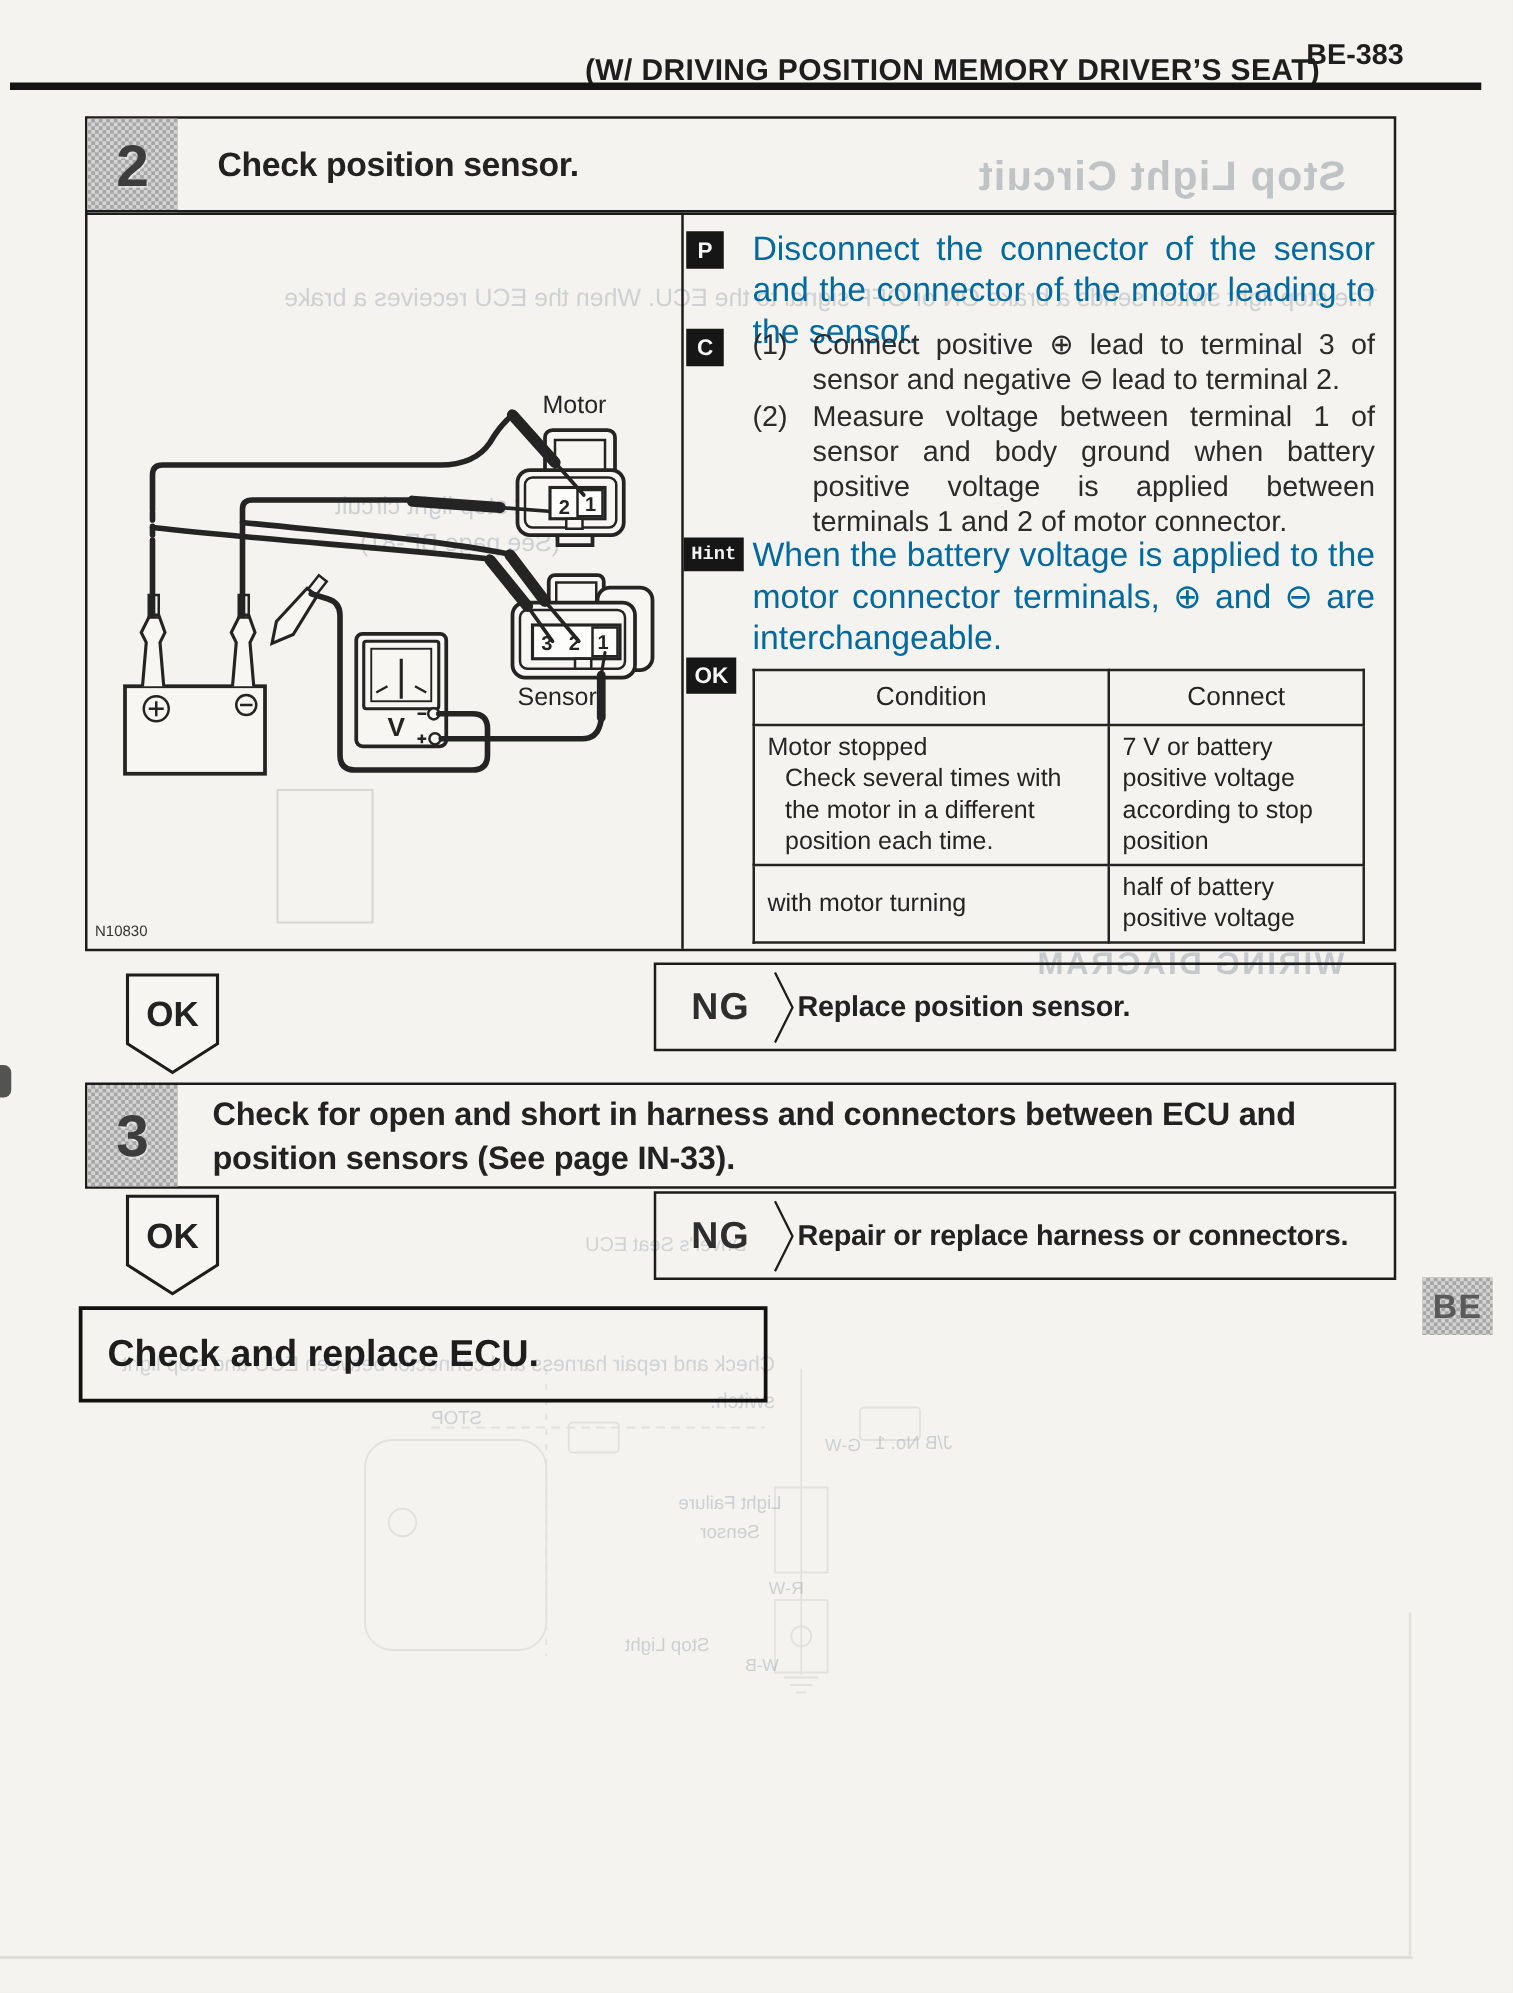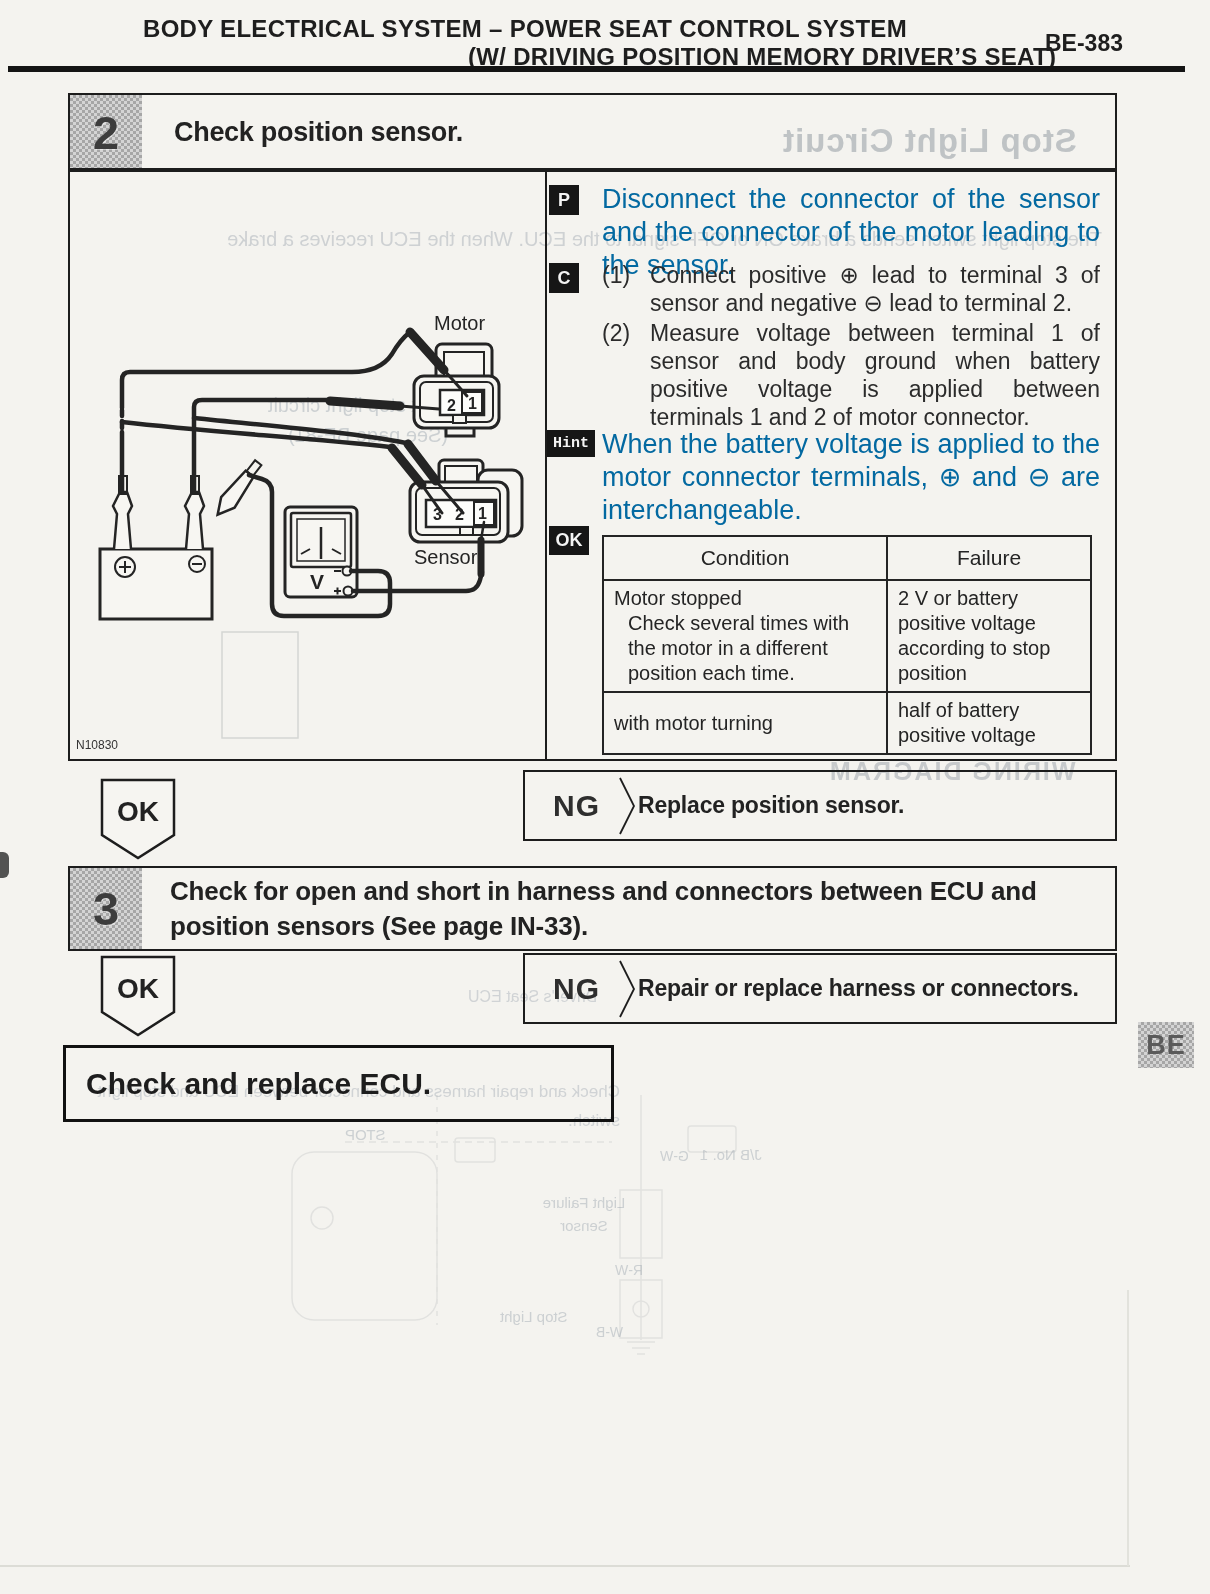--- a/index.html
+++ b/index.html
@@ -115,21 +115,20 @@
       <path d="M627,252 H655 M632,258 H650 M637,264 H645"></path>
       <path d="M437,5 V235" stroke-dasharray="5 7"></path>
       <rect x="292" y="62" width="145" height="168" rx="22"></rect>
       <circle cx="322" cy="128" r="11"></circle>
       <rect x="455" y="48" width="40" height="24" rx="3"></rect>
       <rect x="688" y="36" width="48" height="26" rx="3"></rect>
       <path d="M345,52 H612" stroke-dasharray="7 5"></path>
     </g>
   </svg>
 
-  <div class="hdr-l1">BODY ELECTRICAL SYSTEM – POWER SEAT CONTROL SYSTEM</div>
   <div class="hdr-l2">(W/ DRIVING POSITION MEMORY DRIVER’S SEAT)</div>
   <div class="hdr-page">BE-383</div>
   <div class="hdr-rule"></div>
 
   <div class="stepbox s2h">
     <div class="step-num checker">2</div>
     <div class="step-title">Check position sensor.</div>
   </div>
 
   <div class="content-box">
@@ -237,28 +236,28 @@
 
     <div class="tag tag-hint">Hint</div>
     <p class="itext hint-text">When the battery voltage is applied to the motor connector terminals, ⊕ and ⊖ are interchangeable.</p>
 
     <div class="tag tag-ok">OK</div>
 
     <table class="cv-table">
       <tbody>
           <tr>
         <th class="col-cond">Condition</th>
-        <th>Failure</th>
+        <th>Connect</th>
       </tr>
       <tr class="row-tall">
         <td>
           <div>Motor stopped</div>
           <div class="cond-sub">Check several times with the motor in a different position each time.</div>
         </td>
-        <td>2 V or battery positive voltage according to stop position</td>
+        <td>7 V or battery positive voltage according to stop position</td>
       </tr>
       <tr class="row-short">
         <td>with motor turning</td>
         <td>half of battery positive voltage</td>
       </tr>
     </tbody>
       </table>
 
     <div class="fig-id">N10830</div>
   </div>

